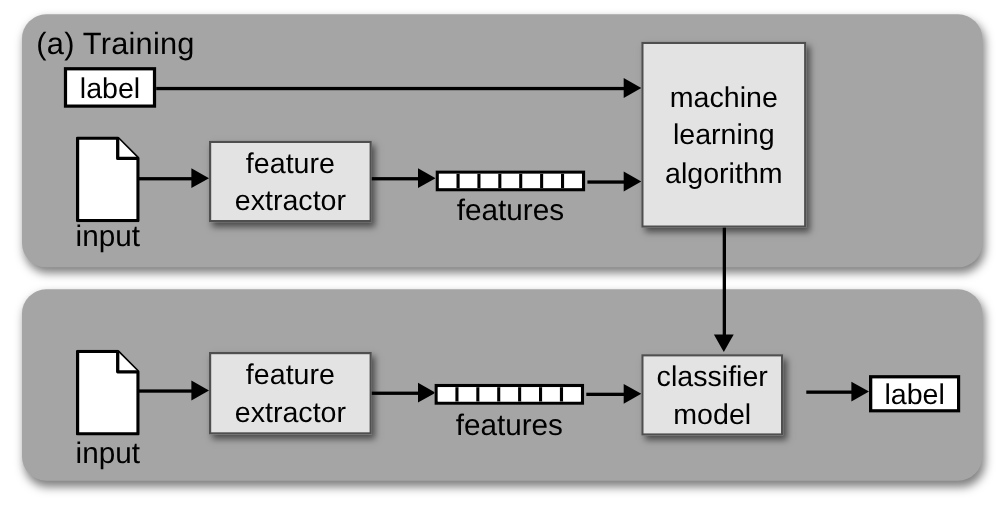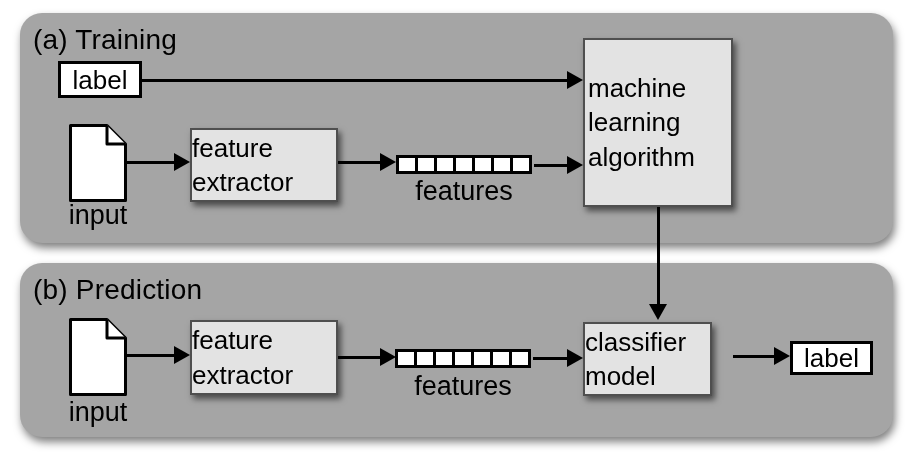--- a/index.html
+++ b/index.html
@@ -17,21 +17,21 @@
   .panel{
     position:absolute;left:20px;width:873px;background:var(--panel-bg);
     border-radius:22px;box-shadow:2px 5px 9px rgba(0,0,0,.5);
   }
   .panel-a{top:13px;height:230px;}
   .panel-b{top:263px;height:174px;}
   .panel-title{position:absolute;font-size:28px;font-weight:normal;letter-spacing:.2px;}
   .gbox{
     position:absolute;box-sizing:border-box;background:var(--box-bg);
     border:2px solid var(--box-border);box-shadow:3px 4px 6px rgba(0,0,0,.55);
-    display:flex;align-items:center;justify-content:center;text-align:left;
+    display:flex;align-items:center;justify-content:center;text-align:center;
     font-size:26px;line-height:1.32;
   }
   .wbox{
     position:absolute;box-sizing:border-box;background:#fff;border:3px solid var(--ink);
     display:flex;align-items:center;justify-content:center;font-size:26px;line-height:1;
   }
   .caption{position:absolute;font-size:27px;text-align:center;}
   .fcells{position:absolute;display:flex;background:#fff;border:3px solid var(--ink);box-sizing:content-box;}
   .fcell{width:16px;height:13px;border-right:3px solid var(--ink);background:#fff;}
   .fcell:last-child{border-right:none;}
@@ -105,21 +105,20 @@
 
   <div class="gbox" style="left:583px;top:38px;width:150px;height:169px;">
     <span style="width:140px;">machine learning algorithm</span>
   </div>
 
   <div class="arrow-down" style="left:649px;top:207px;height:113px;">
     <div class="shaft"></div>
     <div class="head"></div>
   </div>
 
-  <div class="panel-title" style="left:33px;top:274px;">(b) Prediction</div>
 
   <div class="doc" style="left:69px;top:318px;">
     <svg width="58" height="78" viewBox="0 0 58 78">
       <path d="M1.5,1.5 L38,1.5 L56.5,20 L56.5,76.5 L1.5,76.5 Z" fill="#ffffff" stroke="#000000" stroke-width="3" stroke-linejoin="round"></path>
       <path d="M38,1.5 L38,20 L56.5,20" fill="#ffffff" stroke="#000000" stroke-width="3" stroke-linejoin="round"></path>
     </svg>
   </div>
   <div class="caption" style="left:58px;top:397px;width:80px;">input</div>
 
   <div class="arrow-right" style="left:126px;top:346px;width:64px;">

